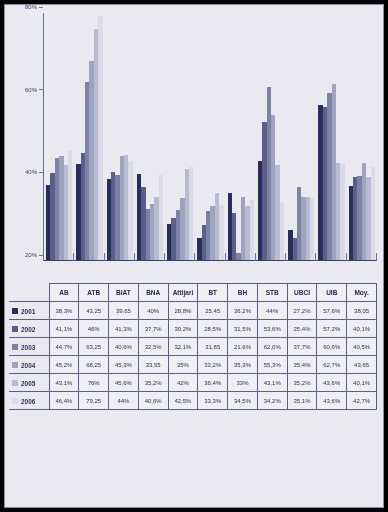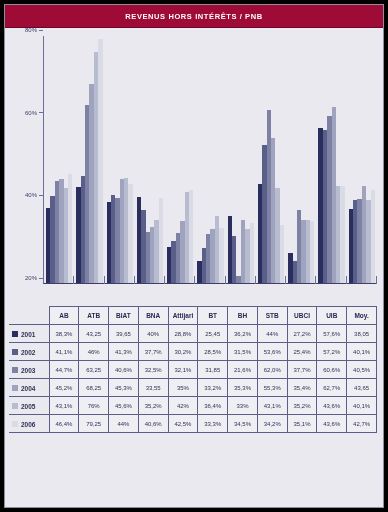--- a/index.html
+++ b/index.html
@@ -129,23 +129,20 @@
     vertical-align:middle;
   }
   td.yearcell .yr{vertical-align:middle;}
   col.c0{width:40px;}
 </style>
 </head>
 <body>
 
 <div id="frame">
 
-  <div id="titlebar">
-    <span class="t">REVENUS HORS INTÉRÊTS / PNB</span>
-  </div>
 
   <div id="plotwrap">
     <div id="plot">
       <div id="yaxis">
           <div class="ytick" style="bottom: 0%;">
             <span>20%</span>
             <span class="dash"></span>
           </div>
           <div class="ytick" style="bottom: 33.3333%;">
             <span>40%</span>

